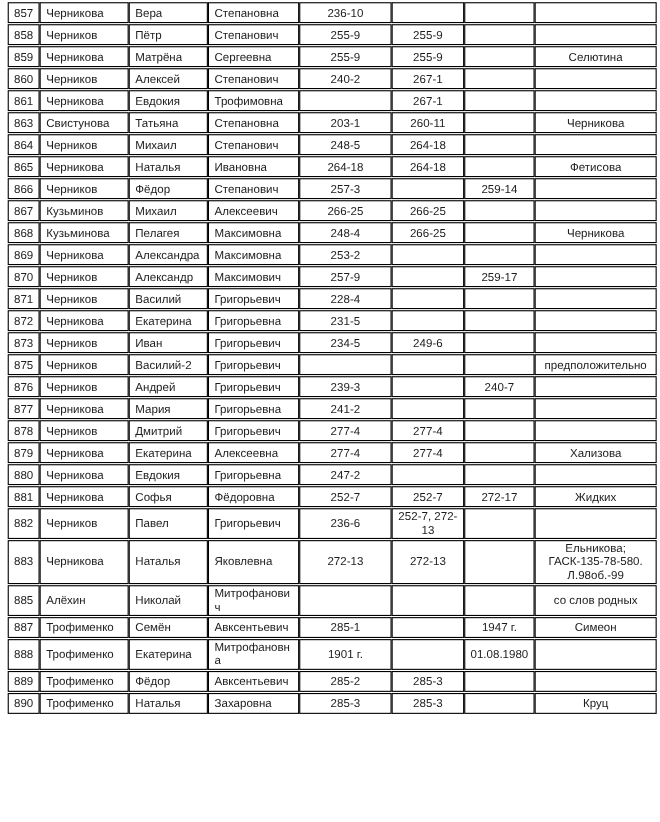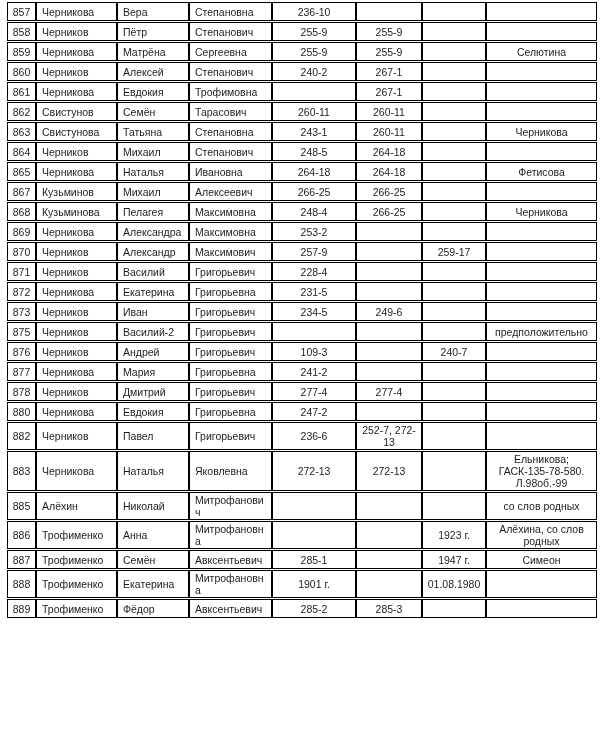--- a/index.html
+++ b/index.html
@@ -105,35 +105,25 @@
     <td>861</td>
     <td class="al">Черникова</td>
     <td class="al">Евдокия</td>
     <td class="al">Трофимовна</td>
     <td></td>
     <td>267-1</td>
     <td></td>
     <td></td>
   </tr>
         <tr>
-    <td>862</td>
-    <td class="al">Свистунов</td>
-    <td class="al">Семён</td>
-    <td class="al">Тарасович</td>
-    <td>260-11</td>
-    <td>260-11</td>
-    <td></td>
-    <td></td>
-  </tr>
-        <tr>
     <td>863</td>
     <td class="al">Свистунова</td>
     <td class="al">Татьяна</td>
     <td class="al">Степановна</td>
-    <td>243-1</td>
+    <td>203-1</td>
     <td>260-11</td>
     <td></td>
     <td>Черникова</td>
   </tr>
         <tr>
     <td>864</td>
     <td class="al">Черников</td>
     <td class="al">Михаил</td>
     <td class="al">Степанович</td>
     <td>248-5</td>
@@ -143,20 +133,30 @@
   </tr>
         <tr>
     <td>865</td>
     <td class="al">Черникова</td>
     <td class="al">Наталья</td>
     <td class="al">Ивановна</td>
     <td>264-18</td>
     <td>264-18</td>
     <td></td>
     <td>Фетисова</td>
+  </tr>
+        <tr>
+    <td>866</td>
+    <td class="al">Черников</td>
+    <td class="al">Фёдор</td>
+    <td class="al">Степанович</td>
+    <td>257-3</td>
+    <td></td>
+    <td>259-14</td>
+    <td></td>
   </tr>
         <tr>
     <td>867</td>
     <td class="al">Кузьминов</td>
     <td class="al">Михаил</td>
     <td class="al">Алексеевич</td>
     <td>266-25</td>
     <td>266-25</td>
     <td></td>
     <td></td>
@@ -229,21 +229,21 @@
     <td></td>
     <td></td>
     <td></td>
     <td>предположительно</td>
   </tr>
         <tr>
     <td>876</td>
     <td class="al">Черников</td>
     <td class="al">Андрей</td>
     <td class="al">Григорьевич</td>
-    <td>109-3</td>
+    <td>239-3</td>
     <td></td>
     <td>240-7</td>
     <td></td>
   </tr>
         <tr>
     <td>877</td>
     <td class="al">Черникова</td>
     <td class="al">Мария</td>
     <td class="al">Григорьевна</td>
     <td>241-2</td>
@@ -255,28 +255,48 @@
     <td>878</td>
     <td class="al">Черников</td>
     <td class="al">Дмитрий</td>
     <td class="al">Григорьевич</td>
     <td>277-4</td>
     <td>277-4</td>
     <td></td>
     <td></td>
   </tr>
         <tr>
+    <td>879</td>
+    <td class="al">Черникова</td>
+    <td class="al">Екатерина</td>
+    <td class="al">Алексеевна</td>
+    <td>277-4</td>
+    <td>277-4</td>
+    <td></td>
+    <td>Хализова</td>
+  </tr>
+        <tr>
     <td>880</td>
     <td class="al">Черникова</td>
     <td class="al">Евдокия</td>
     <td class="al">Григорьевна</td>
     <td>247-2</td>
     <td></td>
     <td></td>
     <td></td>
+  </tr>
+        <tr>
+    <td>881</td>
+    <td class="al">Черникова</td>
+    <td class="al">Софья</td>
+    <td class="al">Фёдоровна</td>
+    <td>252-7</td>
+    <td>252-7</td>
+    <td>272-17</td>
+    <td>Жидких</td>
   </tr>
         <tr>
     <td>882</td>
     <td class="al">Черников</td>
     <td class="al">Павел</td>
     <td class="al">Григорьевич</td>
     <td>236-6</td>
     <td>252-7, 272-13</td>
     <td></td>
     <td></td>
@@ -293,30 +313,20 @@
   </tr>
         <tr>
     <td>885</td>
     <td class="al">Алёхин</td>
     <td class="al">Николай</td>
     <td class="al">Митрофанович</td>
     <td></td>
     <td></td>
     <td></td>
     <td>со слов родных</td>
-  </tr>
-        <tr>
-    <td>886</td>
-    <td class="al">Трофименко</td>
-    <td class="al">Анна</td>
-    <td class="al">Митрофановна</td>
-    <td></td>
-    <td></td>
-    <td>1923 г.</td>
-    <td>Алёхина, со слов родных</td>
   </tr>
         <tr>
     <td>887</td>
     <td class="al">Трофименко</td>
     <td class="al">Семён</td>
     <td class="al">Авксентьевич</td>
     <td>285-1</td>
     <td></td>
     <td>1947 г.</td>
     <td>Симеон</td>
@@ -334,15 +344,25 @@
         <tr>
     <td>889</td>
     <td class="al">Трофименко</td>
     <td class="al">Фёдор</td>
     <td class="al">Авксентьевич</td>
     <td>285-2</td>
     <td>285-3</td>
     <td></td>
     <td></td>
   </tr>
+        <tr>
+    <td>890</td>
+    <td class="al">Трофименко</td>
+    <td class="al">Наталья</td>
+    <td class="al">Захаровна</td>
+    <td>285-3</td>
+    <td>285-3</td>
+    <td></td>
+    <td>Круц</td>
+  </tr>
       </tbody>
   </table>
 </div>
 
 </body></html>

